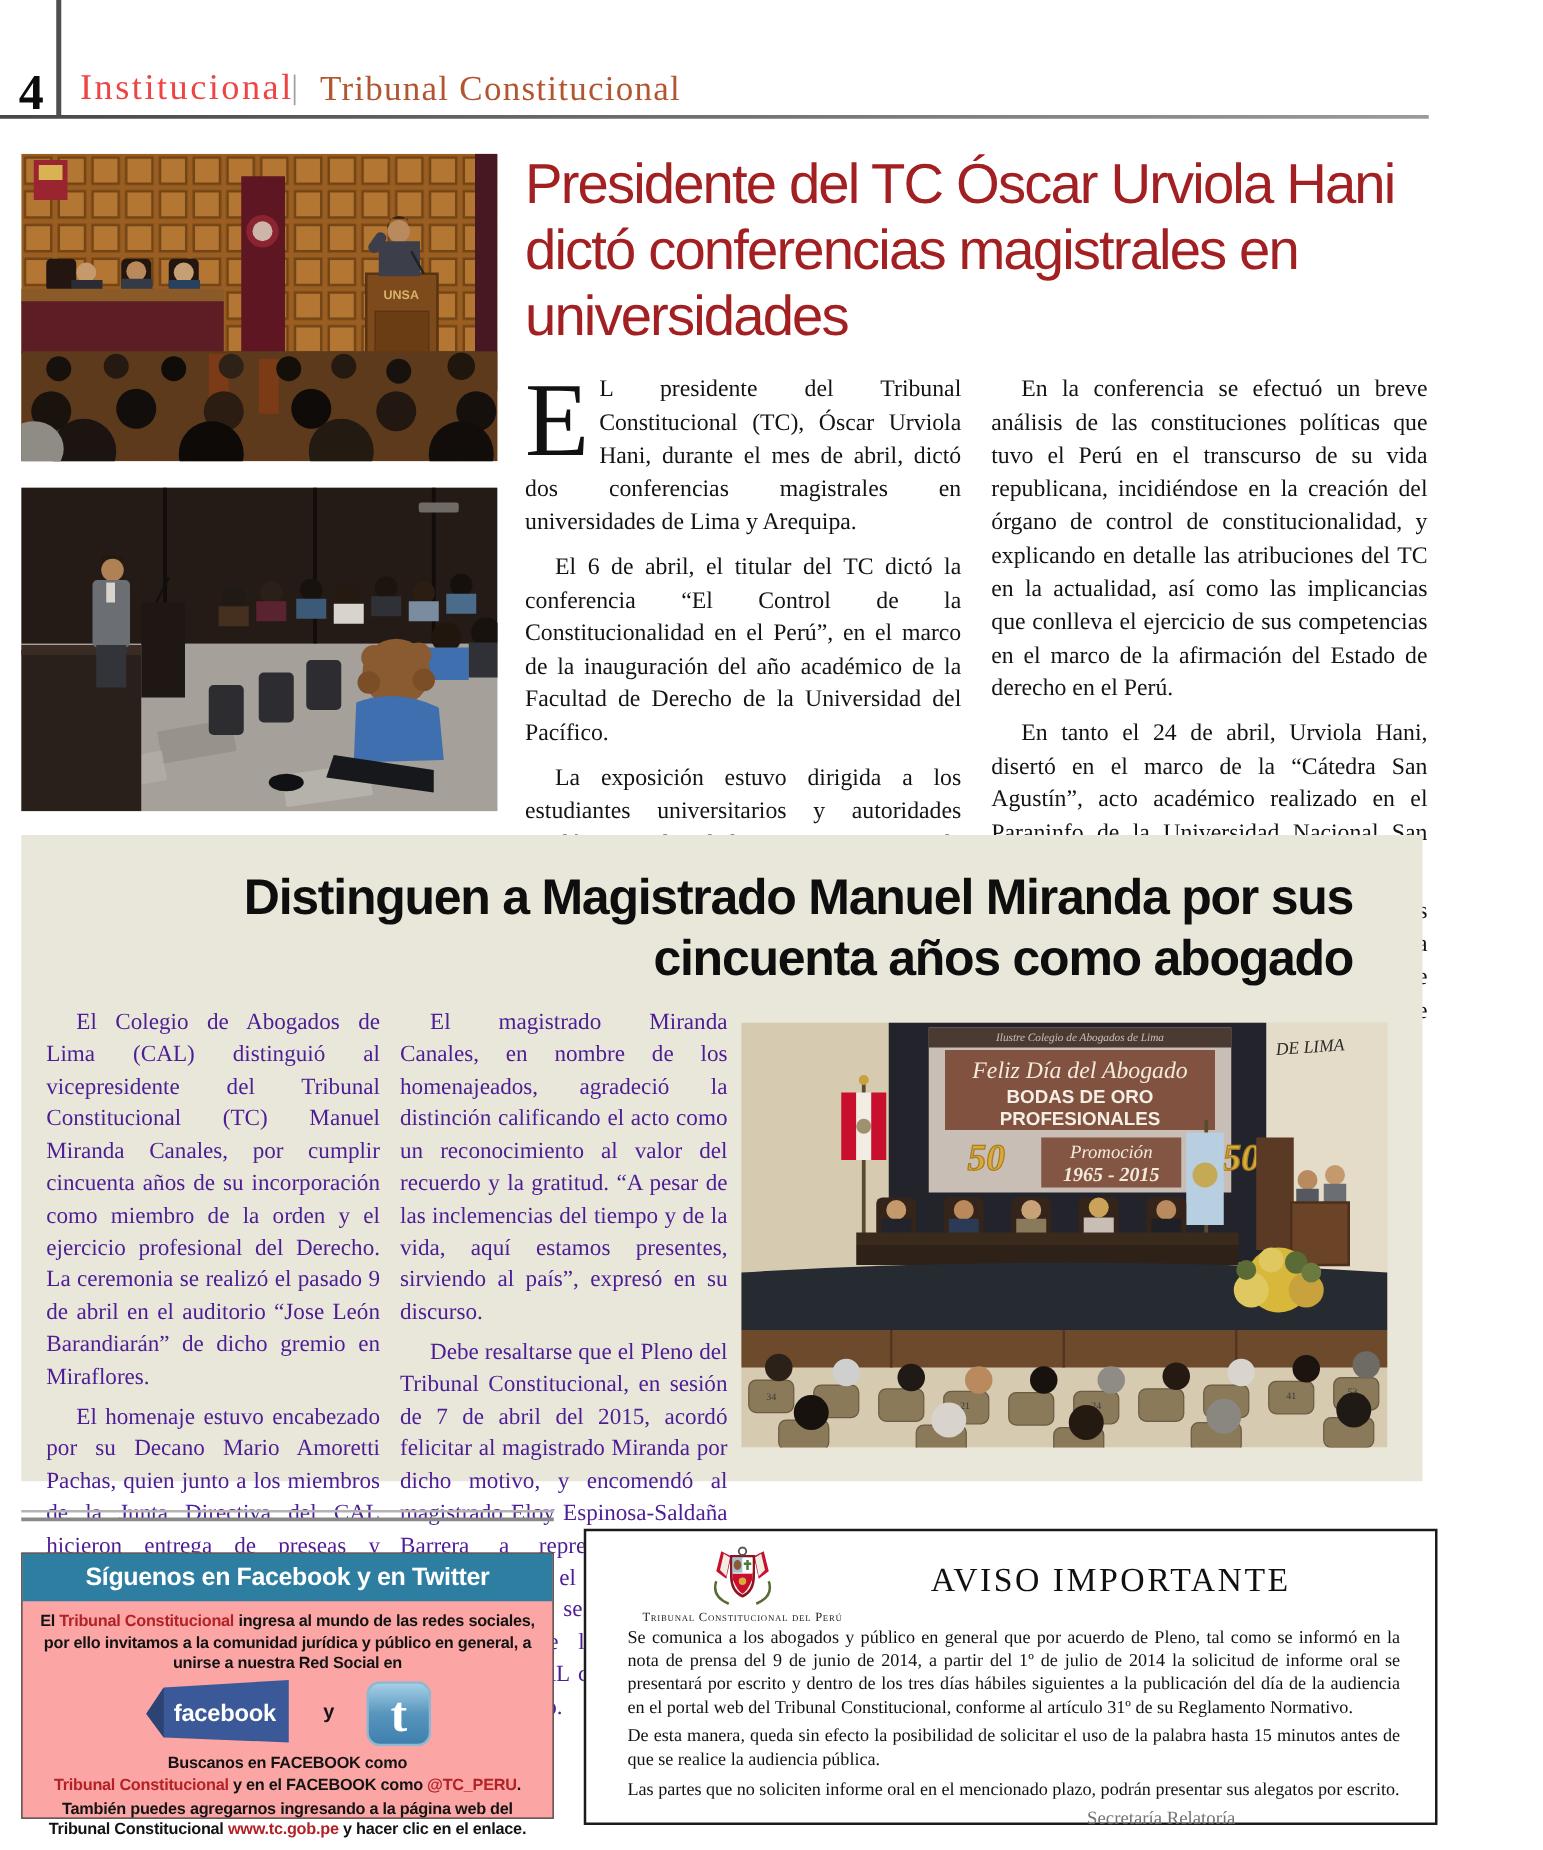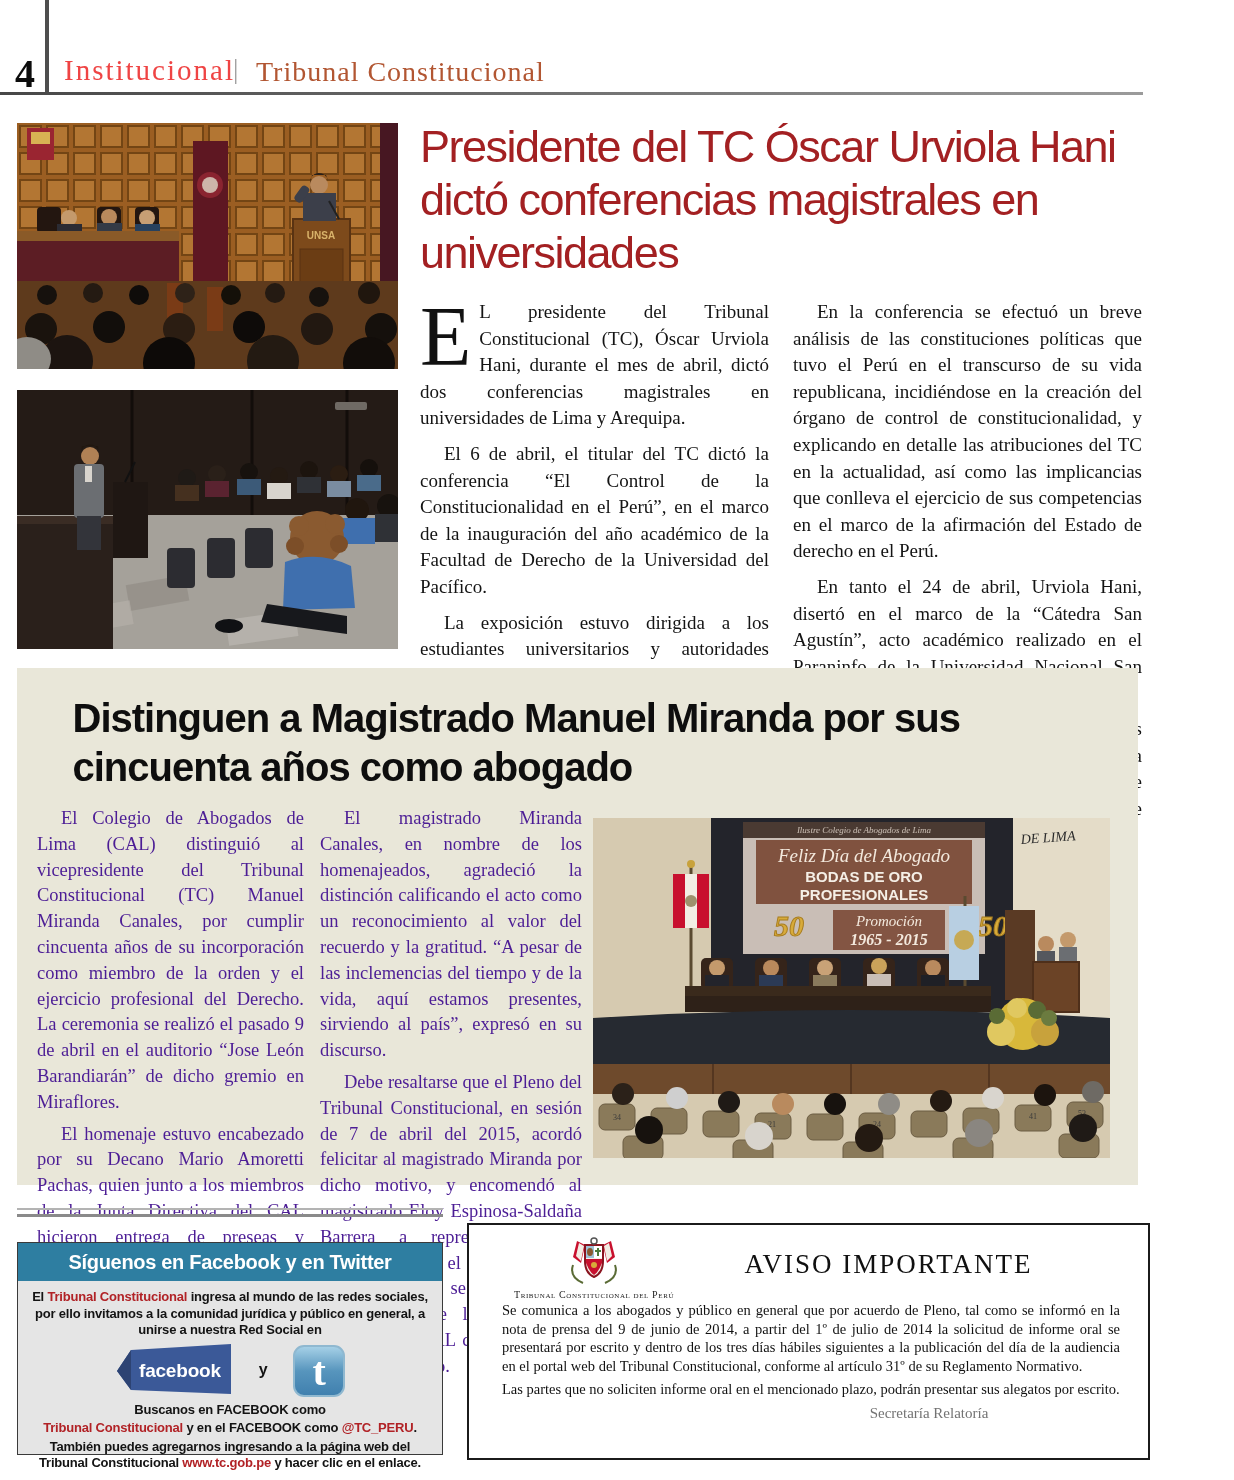--- a/index.html
+++ b/index.html
@@ -22,35 +22,35 @@
     font-family:"Liberation Sans",sans-serif; font-weight:normal; font-size:45px; line-height:53px;
     letter-spacing:-1.5px; color:#a32022; }
   .body1 { position:absolute; left:420px; top:299px; width:722px; display:flex; gap:24px; }
   .body1 .col { width:349px; text-align:justify; font-size:19px; line-height:26.6px; color:#141414; }
   .body1 p { margin-bottom:9px; text-indent:24px; }
   .body1 p.p-first { text-indent:0; }
   .dropcap { float:left; font-size:84px; line-height:64px; padding:6px 8px 0 0; color:#111; font-family:"Liberation Serif",serif; }
 
   
   .beige { position:absolute; left:17px; top:668px; width:1121px; height:517px; background:#e9e7d9; }
-  .headline2 { margin:26px auto 0; width:1010px; text-align:left;
+  .headline2 { margin:26px auto 0; width:1010px; text-align:right;
     font-family:"Liberation Sans",sans-serif; font-weight:bold; font-size:40px; line-height:49px;
     letter-spacing:-1px; color:#0e0e0e; }
   .beige .col { position:absolute; top:138px; text-align:justify; font-size:18.5px; line-height:25.8px; color:#4c1d95; }
   .beige .colA { left:20px; width:267px; }
   .beige .colB { left:303px; width:262px; }
   .beige .col p { margin-bottom:6px; text-indent:24px; }
   #photo3 { position:absolute; left:576px; top:150px; }
 
   
   .foot-rule1 { position:absolute; left:17px; top:1208px; width:426px; height:2px; background:#b3b3b3; }
   .foot-rule2 { position:absolute; left:17px; top:1214px; width:426px; height:3px; background:#8a8a8a; }
 
   
-  .social { position:absolute; left:17px; top:1242px; width:426px; height:213px; border:1px solid #3a3a3a; background:#e5e5e5;
+  .social { position:absolute; left:17px; top:1242px; width:426px; height:213px; border:1px solid #3a3a3a; background:#fca5a5;
     font-family:"Liberation Sans",sans-serif; }
   .social-head { height:38px; background:#2e7ea1; color:#fff; text-align:center; line-height:38px;
     font-weight:bold; font-size:20px; letter-spacing:-0.3px; }
   .social-body { padding:8px 12px 0; text-align:center; font-weight:bold; font-size:13px; line-height:16.5px; color:#131313; letter-spacing:-0.2px; }
   .red { color:#b12226; }
   .logo-row { display:flex; justify-content:center; align-items:center; gap:26px; margin:5px 0 4px; }
   .social-line { margin-top:2px; }
 
   
   .aviso { position:absolute; left:467px; top:1223px; width:683px; height:237px; border:2px solid #1b1b1b; background:#fff; }
@@ -360,18 +360,19 @@
       <ellipse cx="25" cy="15" rx="3" ry="4" fill="#8a5a30"></ellipse>
       <path d="M33,11 v8 M30,14 h6" stroke="#4a7a3a" stroke-width="2"></path>
       <path d="M21,22 h16 v4 q-4,10 -8,12 q-4,-2 -8,-12 Z" fill="#c8102e"></path>
       <circle cx="29" cy="28" r="3" fill="#d8ab3a"></circle>
       <circle cx="29" cy="4" r="3" fill="none" stroke="#555" stroke-width="1.5"></circle>
     </svg>
     <div class="aviso-caption">Tribunal Constitucional del Perú</div>
     <div class="aviso-title">AVISO IMPORTANTE</div>
     <div class="aviso-text">
       <p>Se comunica a los abogados y público en general que por acuerdo de Pleno, tal como se informó en la nota de prensa del 9 de junio de 2014, a partir del 1º de julio de 2014 la solicitud de informe oral se presentará por escrito y dentro de los tres días hábiles siguientes a la publicación del día de la audiencia en el portal web del Tribunal Constitucional, conforme al artículo 31º de su Reglamento Normativo.</p>
+      <p>De esta manera, queda sin efecto la posibilidad de solicitar el uso de la palabra hasta 15 minutos antes de que se realice la audiencia pública.</p>
       <p>Las partes que no soliciten informe oral en el mencionado plazo, podrán presentar sus alegatos por escrito.</p>
       <div class="aviso-sign">Secretaría Relatoría</div>
     </div>
   </div>
 
 </div>
 
 </body></html>

